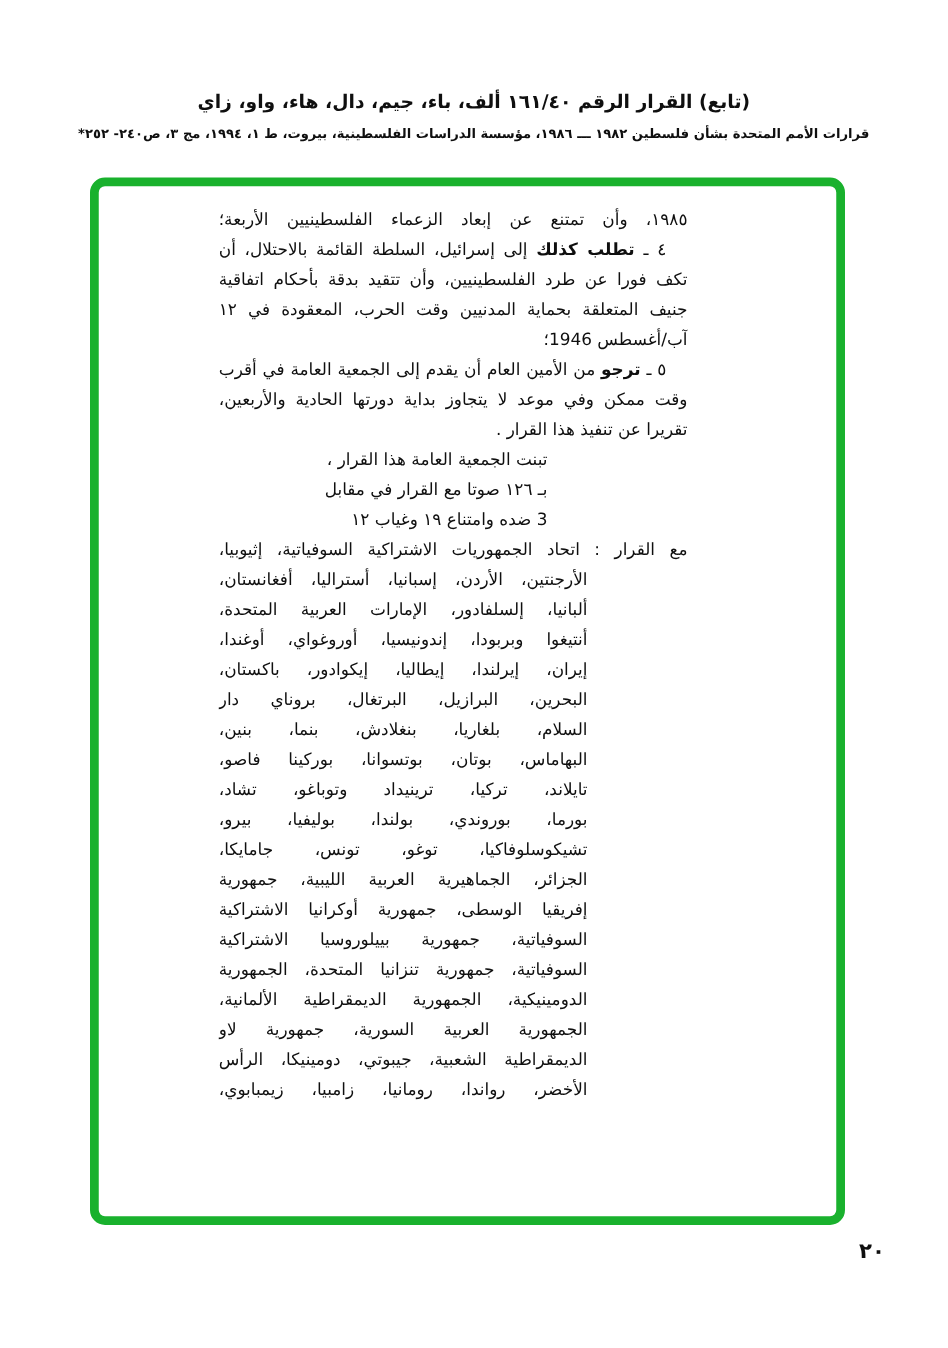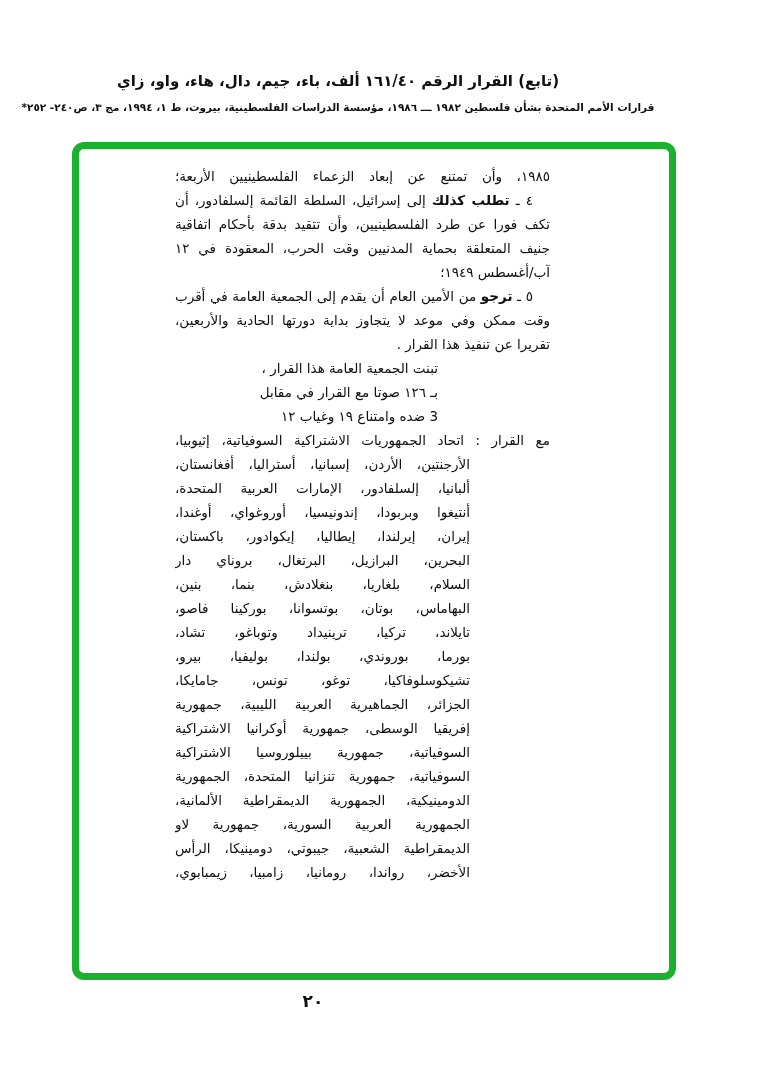--- a/index.html
+++ b/index.html
@@ -1,17 +1,17 @@
 <!DOCTYPE html>
 <html lang="ar"><head>
 <meta charset="utf-8">
 <style>
   html,body{margin:0;padding:0;background:#ffffff;}
   .page{
-    position:relative;width:676px;height:1078px;background:#ffffff;
+    position:relative;width:758px;height:1078px;background:#ffffff;
     font-family:"DejaVu Sans",sans-serif;color:#0f0f0f;overflow:hidden;
   }
   .hdr{position:absolute;left:0;right:0;text-align:center;direction:rtl;font-weight:bold;}
   .hdr-title{top:72px;font-size:15px;letter-spacing:0;}
   .hdr-src{top:101px;font-size:10.5px;}
   .gbox{
     position:absolute;left:72px;top:142px;width:604px;height:838px;
     box-sizing:border-box;border:7px solid #19b12d;border-radius:12px;background:#ffffff;padding-left:48px;
   }
   .content{position:absolute;top:15px;right:119px;left:96px;direction:rtl;}
@@ -20,40 +20,40 @@
     text-align:justify;text-align-last:justify;
     overflow:hidden;
   }
   .line.start{padding-right:17px;}
   .line.end{text-align:right;text-align-last:right;}
   .line.adopt{text-align:left;text-align-last:right;margin-right:112px;}
   .line.list{margin-right:80px;}
   .run{font-weight:normal;}
   .run.bold{font-weight:bold;margin-top:16px;}
   .pageno{
-    position:absolute;top:991px;left:0;right:50px;text-align:center;
+    position:absolute;top:991px;left:0;right:50px;
     direction:rtl;font-size:17px;font-weight:bold;
   }
 </style>
 </head>
 <body>
 
 <div class="page">
 
   <div class="hdr hdr-title">(تابع) القرار الرقم ١٦١/٤٠ ألف، باء، جيم، دال، هاء، واو، زاي</div>
 
   <div class="hdr hdr-src">قرارات الأمم المتحدة بشأن فلسطين ١٩٨٢ ـــ ١٩٨٦، مؤسسة الدراسات الفلسطينية، بيروت، ط ١، ١٩٩٤، مج ٣، ص٢٤٠- ٢٥٢*</div>
 
   <div class="gbox">
     <div class="content">
         <div class="line"><span class="run">١٩٨٥، وأن تمتنع عن إبعاد الزعماء الفلسطينيين الأربعة؛</span></div>
-        <div class="line start"><span class="run">٤ ـ </span><span class="run bold">تطلب كذلك</span><span class="run"> إلى إسرائيل، السلطة القائمة إلسلفادور، أن</span></div>
+        <div class="line start"><span class="run">٤ ـ </span><span class="run bold">تطلب كذلك</span><span class="run"> إلى إسرائيل، السلطة القائمة بالاحتلال، أن</span></div>
         <div class="line"><span class="run">تكف فورا عن طرد الفلسطينيين، وأن تتقيد بدقة بأحكام اتفاقية</span></div>
         <div class="line"><span class="run">جنيف المتعلقة بحماية المدنيين وقت الحرب، المعقودة في ١٢</span></div>
-        <div class="line end"><span class="run">آب/أغسطس ١٩٤٩؛</span></div>
+        <div class="line end"><span class="run">آب/أغسطس 1946؛</span></div>
         <div class="line start"><span class="run">٥ ـ </span><span class="run bold">ترجو</span><span class="run"> من الأمين العام أن يقدم إلى الجمعية العامة في أقرب</span></div>
         <div class="line"><span class="run">وقت ممكن وفي موعد لا يتجاوز بداية دورتها الحادية والأربعين،</span></div>
         <div class="line end"><span class="run">تقريرا عن تنفيذ هذا القرار .</span></div>
         <div class="line adopt"><span class="run">تبنت الجمعية العامة هذا القرار ،</span></div>
         <div class="line adopt"><span class="run">بـ ١٢٦ صوتا مع القرار في مقابل</span></div>
         <div class="line adopt"><span class="run">3 ضده وامتناع ١٩ وغياب ١٢</span></div>
         <div class="line"><span class="run">مع القرار :  اتحاد الجمهوريات الاشتراكية السوفياتية، إثيوبيا،</span></div>
         <div class="line list"><span class="run">الأرجنتين، الأردن، إسبانيا، أستراليا، أفغانستان،</span></div>
         <div class="line list"><span class="run">ألبانيا، إلسلفادور، الإمارات العربية المتحدة،</span></div>
         <div class="line list"><span class="run">أنتيغوا وبربودا، إندونيسيا، أوروغواي، أوغندا،</span></div>

